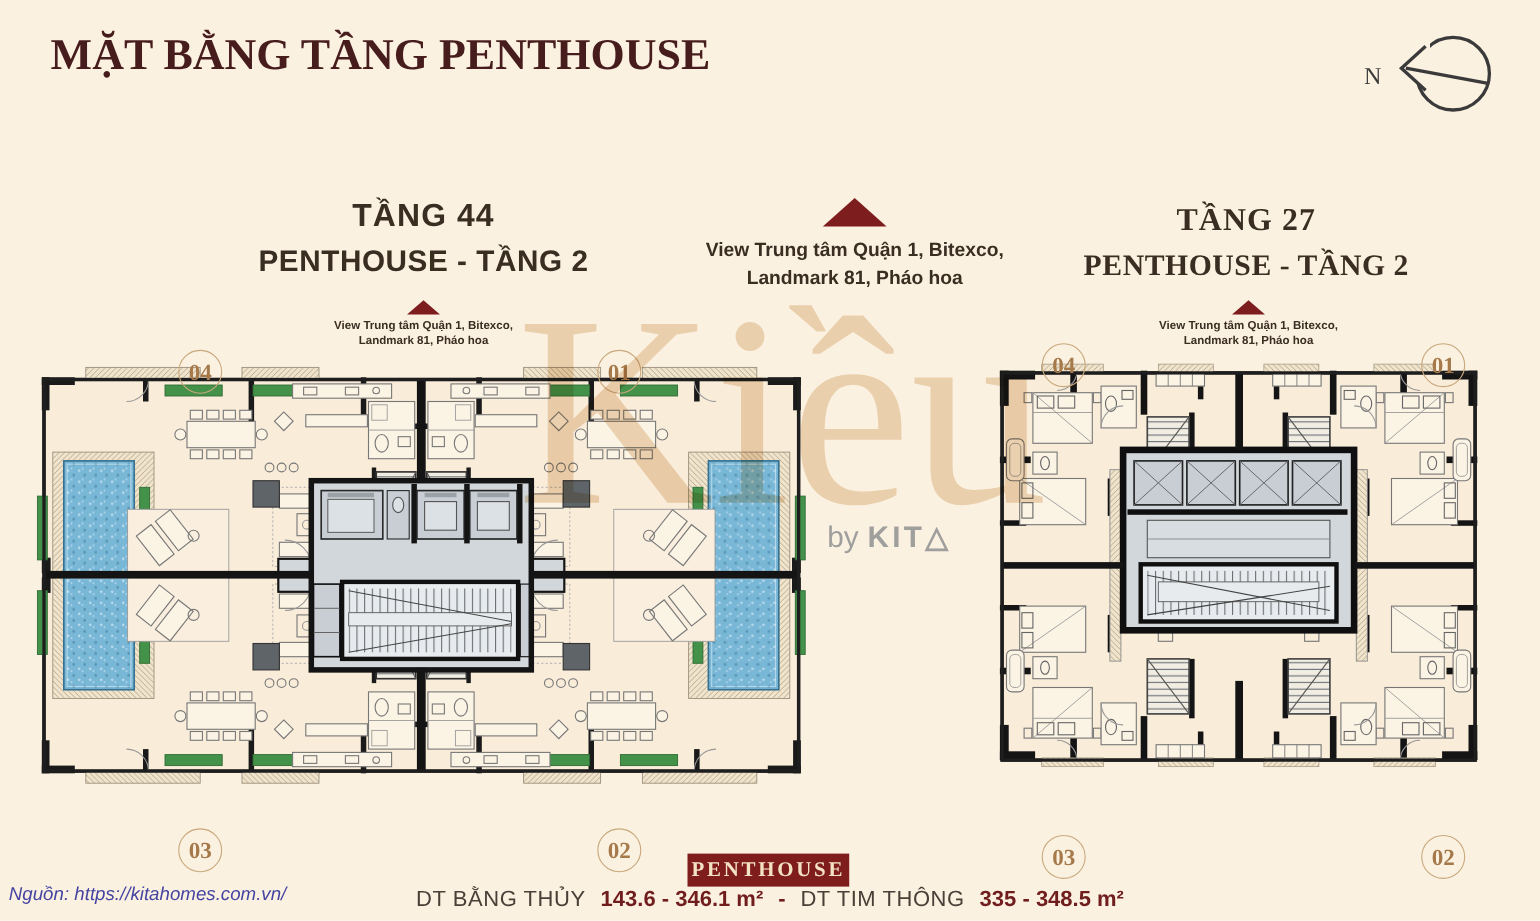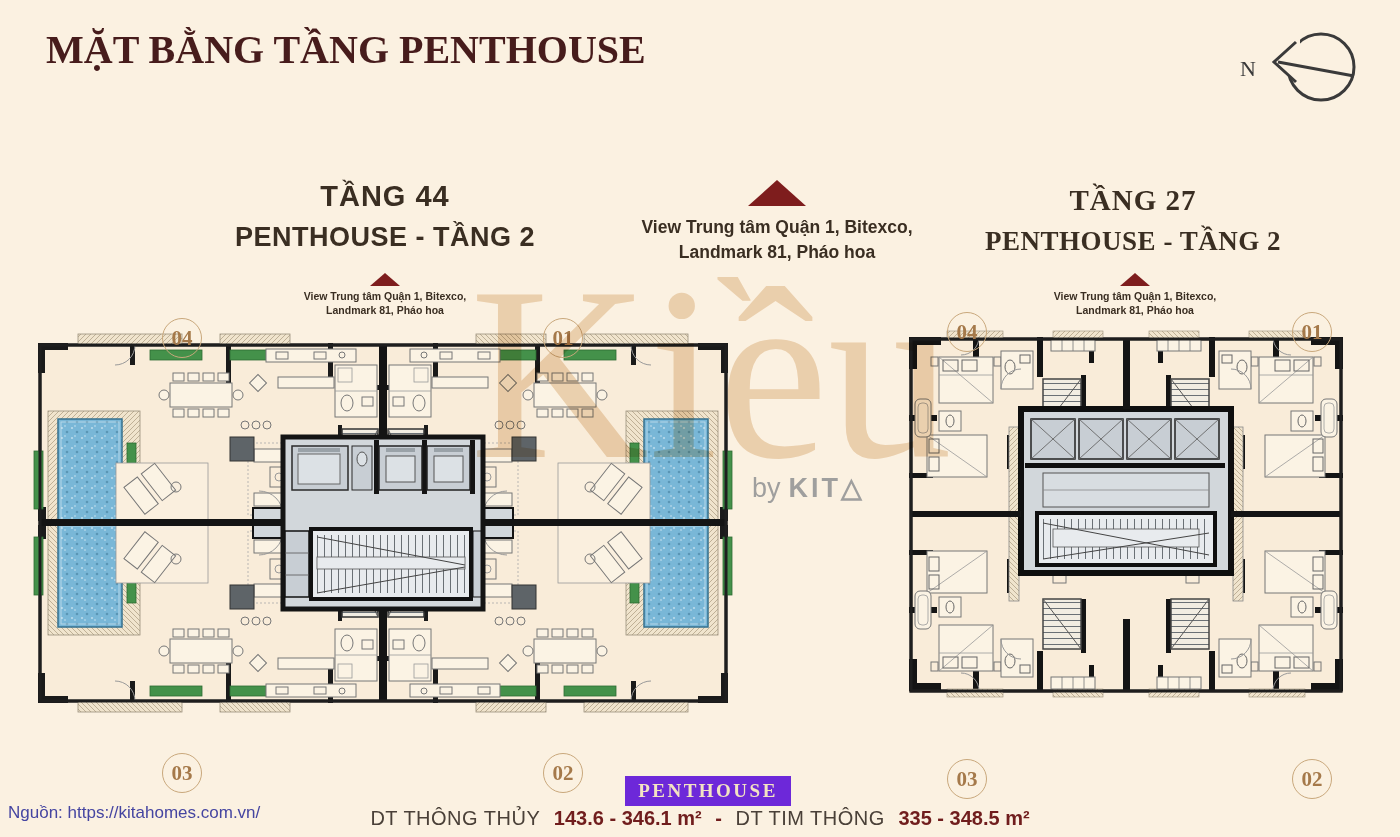--- a/index.html
+++ b/index.html
@@ -48,29 +48,29 @@
     left:470px;top:250px;z-index:5;pointer-events:none;
     font-family:"Liberation Serif",serif;font-size:248px;line-height:1;
     color:#D7A96F;opacity:.42;mix-blend-mode:multiply;
   }
   .watermark-by{left:752px;top:472px;z-index:5;pointer-events:none;font-size:27px;color:#9B9B9B;opacity:.95;}
   .watermark-by .by{font-weight:400;margin-right:8px;}
   .watermark-by .brand{font-weight:700;letter-spacing:3px;}
   .watermark-by .mark{font-weight:700;}
   
   .badge{
-    left:625px;top:776px;width:166px;height:30px;background:#6d28d9;z-index:3;
+    left:625px;top:776px;width:147px;height:30px;background:#7f1d1d;z-index:3;
     color:#F3E3C3;font-family:"Liberation Serif",serif;font-weight:700;font-size:19px;
     letter-spacing:2.5px;display:flex;align-items:center;justify-content:center;
   }
   .area-line{left:0;top:807px;width:1400px;text-align:center;font-size:20px;color:#4A4038;z-index:3;}
   .area-line .lbl{font-weight:400;letter-spacing:.5px;}
   .area-line .val{color:#701D1D;font-weight:700;}
   .area-line span{margin:0 4px;}
-  .source-line{left:8px;top:803px;font-size:17px;color:#4545A1;z-index:3;}
+  .source-line{left:8px;top:803px;font-style:italic;font-size:17px;color:#4545A1;z-index:3;}
   svg .thin{stroke:#777;fill:#FBF3E4;stroke-width:1;}
   svg .arc{stroke:#999;fill:none;stroke-width:1;}
 </style>
 </head>
 <body>
 
 <div class="abs page-title">MẶT BẰNG TẦNG PENTHOUSE</div>
 
 <div class="abs compass">
   <svg width="140" height="96" viewBox="0 0 140 96">
@@ -377,19 +377,19 @@
 </svg>
 </div>
 
 <div class="abs watermark-text">Kiều</div>
 <div class="abs watermark-by">
   <span class="by">by</span><span class="brand">KIT</span><span class="mark">△</span>
 </div>
 
 <div class="abs badge">PENTHOUSE</div>
 <div class="abs area-line">
-  <span class="lbl">DT THÔNG THỦY</span>
+  <span class="lbl">DT BẰNG THỦY</span>
   <span class="val">143.6 - 346.1 m²</span>
   <span class="val">-</span>
   <span class="lbl">DT TIM THÔNG</span>
   <span class="val">335 - 348.5 m²</span>
 </div>
 <div class="abs source-line">Nguồn: https://kitahomes.com.vn/</div>
 
 </body></html>

